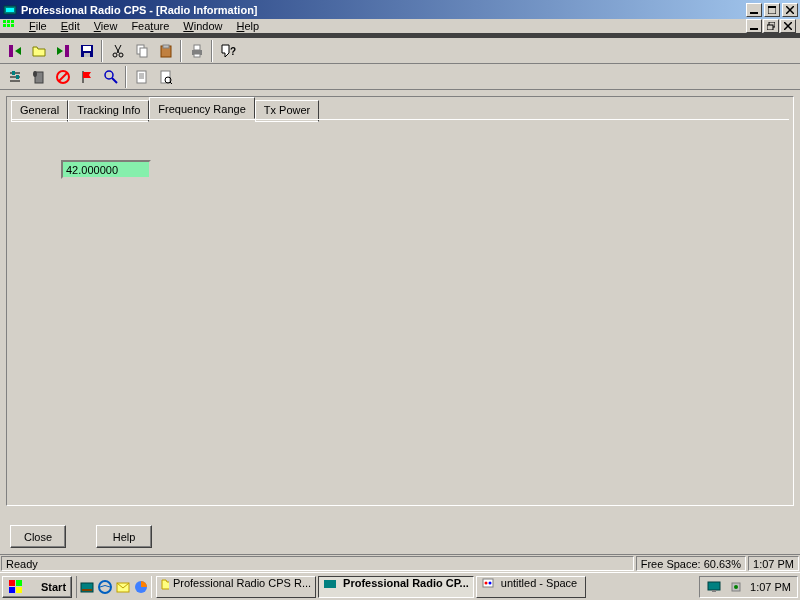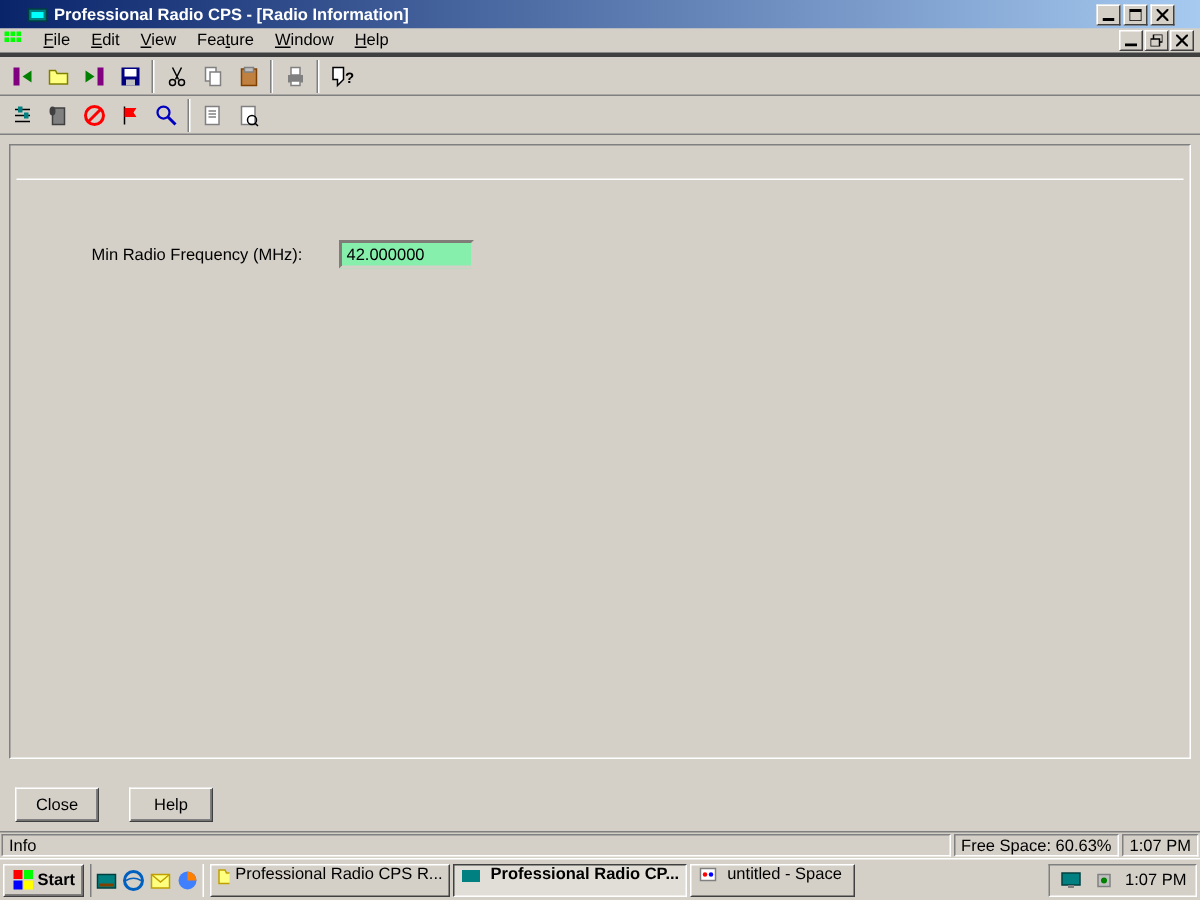--- a/index.html
+++ b/index.html
@@ -11,21 +11,21 @@
   height: 600px;
   overflow: hidden;
   position: relative;
 }
 .titlebar {
   height: 19px;
   background: linear-gradient(to right, #0a246a, #a6caf0);
   color: white;
   display: flex;
   align-items: center;
-  padding: 0 17px;
+  padding: 0 2px;
   font-weight: bold;
   font-size: 11px;
 }
 .titlebar .app-icon {
   width: 16px; height: 16px;
   display: inline-flex; align-items:center; justify-content:center;
   margin-right: 3px;
 }
 .titlebar .title-text { flex: 1; }
 .winbtns { display: flex; gap: 2px; }
@@ -39,21 +39,21 @@
   display:flex;align-items:center;justify-content:center;
   color:#000;
   cursor:pointer;
 }
 .menubar {
   height: 19px;
   background: #d4d0c8;
   display: flex;
   align-items: center;
   padding: 0 2px;
-  border-bottom: 3px solid #404040;
+  border-bottom: 5px solid #404040;
 }
 .menubar .mdi-icon {width:16px;height:16px;display:inline-block;margin-right:4px;}
 .menubar .menu-item {
   padding: 2px 7px;
   cursor: pointer;
 }
 .menubar .menu-item span.u { text-decoration: underline; }
 .mdi-btns { margin-left:auto; display:flex; gap:1px; padding-right:2px;}
 .toolbar {
   height: 26px;
@@ -128,21 +128,21 @@
   height: 19px;
   border: 2px inset #d4d0c8;
   background:#86efac;
   font-family: inherit;
   font-size:11px;
   padding: 1px 3px;
 }
 .bottom-buttons {
   position:absolute;
   left: 10px; bottom: 8px;
-  display:flex; gap: 20px;
+  display:flex; gap: 30px;
 }
 .btn3d {
   min-width: 56px;
   height: 23px;
   background:#d4d0c8;
   border: 1px solid;
   border-color: #fff #404040 #404040 #fff;
   box-shadow: inset -1px -1px 0 #808080, inset 1px 1px 0 #d4d0c8;
   font-family:inherit;
   font-size:11px;
@@ -180,21 +180,21 @@
   height:22px;
   background:#d4d0c8;
   border:1px solid;
   border-color:#fff #404040 #404040 #fff;
   box-shadow: inset -1px -1px 0 #808080;
   display:flex;align-items:center;
   padding: 0 5px;
   font-weight:bold;
   font-size:11px;
   cursor:pointer;
-  gap:1px;
+  gap:17px;
 }
 .ql {
   display:flex; align-items:center;height:22px;
   border-left:1px solid #808080;border-right:1px solid #fff;
   padding:0 2px; gap:2px; margin:0 2px;
 }
 .ql-icon {width:16px;height:16px;display:flex;align-items:center;justify-content:center;cursor:pointer;}
 .task-btn {
   height:22px;
   min-width:150px;
@@ -406,35 +406,40 @@
       <svg width="16" height="16">
         <rect x="3" y="2" width="9" height="12" fill="#fff" stroke="#808080"></rect>
         <circle cx="10" cy="11" r="3" fill="none" stroke="#000"></circle>
         <line x1="12" y1="13" x2="14" y2="15" stroke="#000"></line>
       </svg>
     </div>
 </div>
 
 <div class="mdi-area">
   <div class="content-panel">
+    <div class="tabs">
+      <div class="tab">General</div>
+      <div class="tab">Tracking Info</div>
+      <div class="tab active">Frequency Range</div>
+      <div class="tab">Tx Power</div>
+    </div>
     <div class="tab-body">
       <div class="form-row">
-        <label>Min Radio Frequency (MHz):</label>
         <input type="text" readonly="" value="42.000000" style="">
       </div>
     </div>
   </div>
   <div class="bottom-buttons">
     <button class="btn3d">Close</button>
     <button class="btn3d">Help</button>
   </div>
 </div>
 
 <div class="statusbar">
-  <div class="status-pane main">Info</div>
+  <div class="status-pane main">Ready</div>
   <div class="status-pane">Free Space:  60.63%</div>
   <div class="status-pane">1:07 PM</div>
 </div>
 
 <div class="taskbar">
   <div class="start-btn">
     <svg width="16" height="16">
         <rect x="1" y="1" width="6" height="6" fill="#f00"></rect>
         <rect x="8" y="1" width="6" height="6" fill="#0f0"></rect>
         <rect x="1" y="8" width="6" height="6" fill="#00f"></rect>

